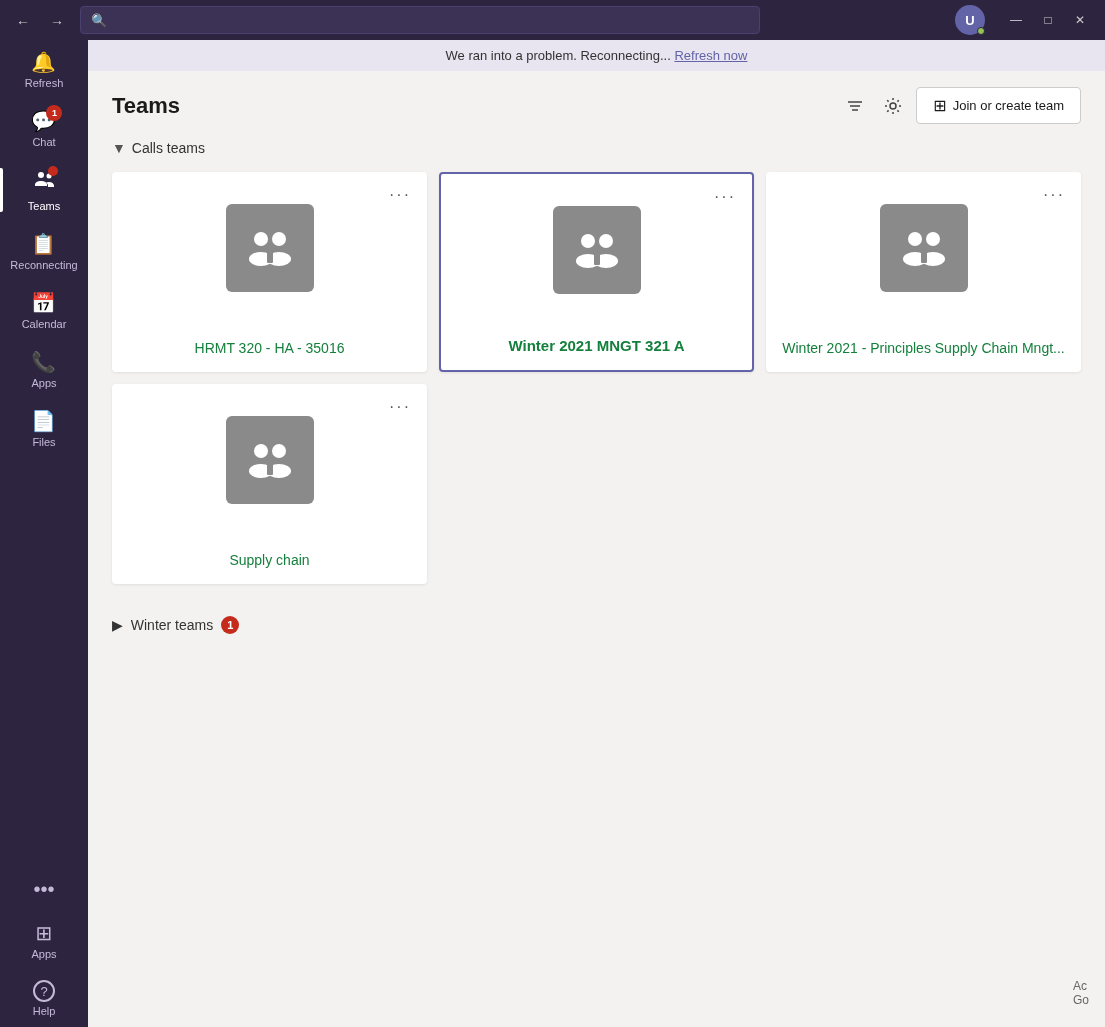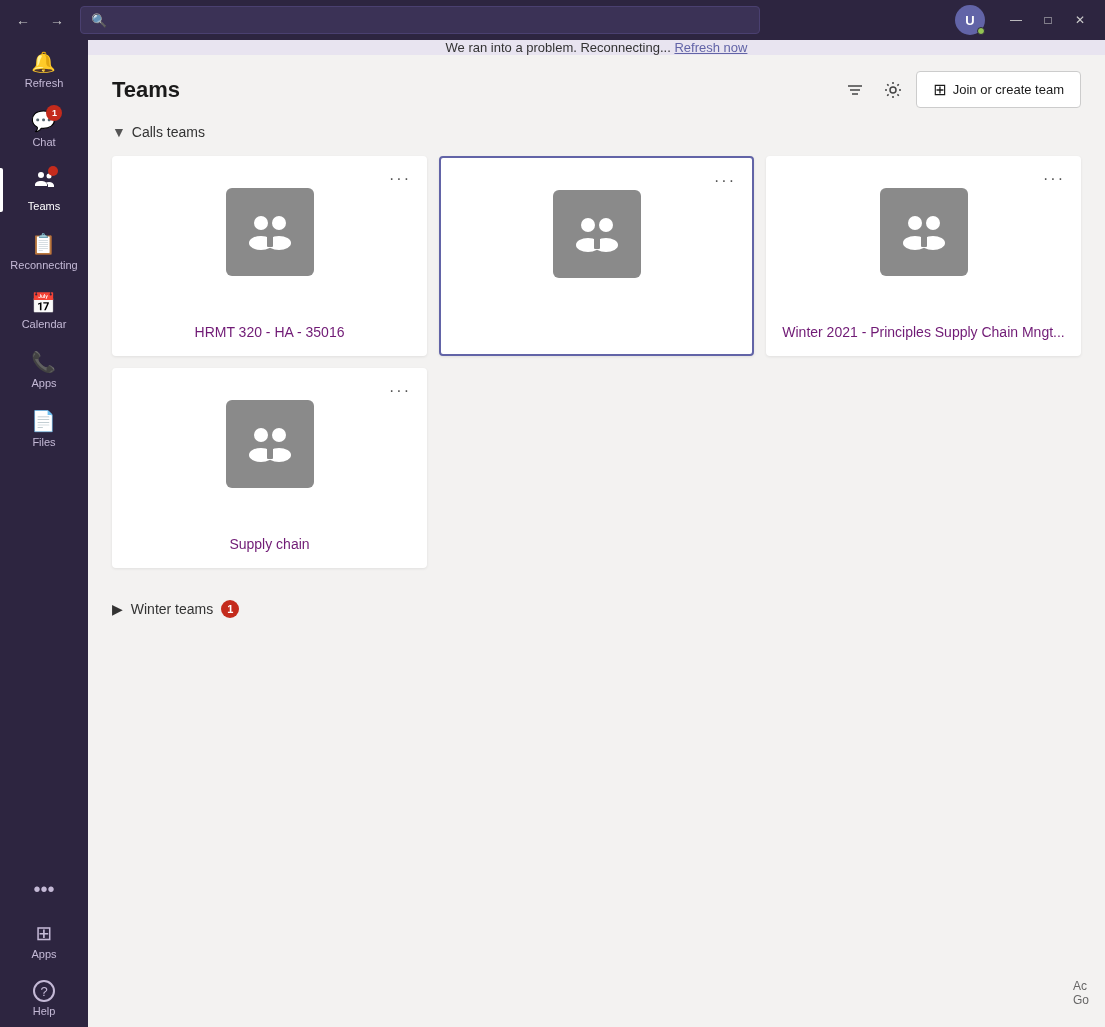--- a/index.html
+++ b/index.html
@@ -168,20 +168,21 @@
     }
     .sidebar-bottom {
       margin-top: auto;
       width: 100%;
     }
 
     
     .banner {
       background: #e8e4f0;
       text-align: center;
+      padding: 8px;
       font-size: 13px;
       color: #333;
       flex-shrink: 0;
     }
     .banner a {
       color: #6264a7;
       text-decoration: underline;
       cursor: pointer;
     }
 
@@ -301,21 +302,21 @@
       align-items: center;
       justify-content: center;
     }
     .team-icon svg {
       width: 54px;
       height: 54px;
     }
     .team-name {
       text-align: center;
       font-size: 14px;
-      color: #701a75;
+      color: #15803d;
       font-weight: 400;
       margin-top: auto;
     }
     .team-name.bold {
       font-weight: 700;
       font-size: 15px;
     }
 
     
     .hidden-section {
@@ -503,20 +504,21 @@
             <div class="team-icon">
               <svg viewBox="0 0 54 54" fill="white">
                 <circle cx="18" cy="18" r="7"></circle>
                 <circle cx="36" cy="18" r="7"></circle>
                 <ellipse cx="18" cy="38" rx="12" ry="7"></ellipse>
                 <ellipse cx="36" cy="38" rx="12" ry="7"></ellipse>
                 <rect x="24" y="22" width="6" height="20" rx="1" fill="#8a8a8a"></rect>
               </svg>
             </div>
           </div>
+          <div class="team-name bold">Winter 2021 MNGT 321 A</div>
         </div>
 
         <div class="team-card">
           <button class="card-menu">···</button>
           <div class="team-icon-container">
             <div class="team-icon">
               <svg viewBox="0 0 54 54" fill="white">
                 <circle cx="18" cy="18" r="7"></circle>
                 <circle cx="36" cy="18" r="7"></circle>
                 <ellipse cx="18" cy="38" rx="12" ry="7"></ellipse>

